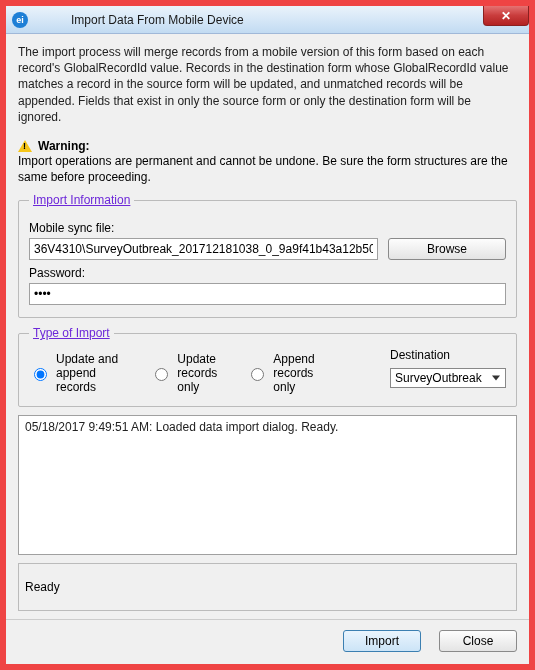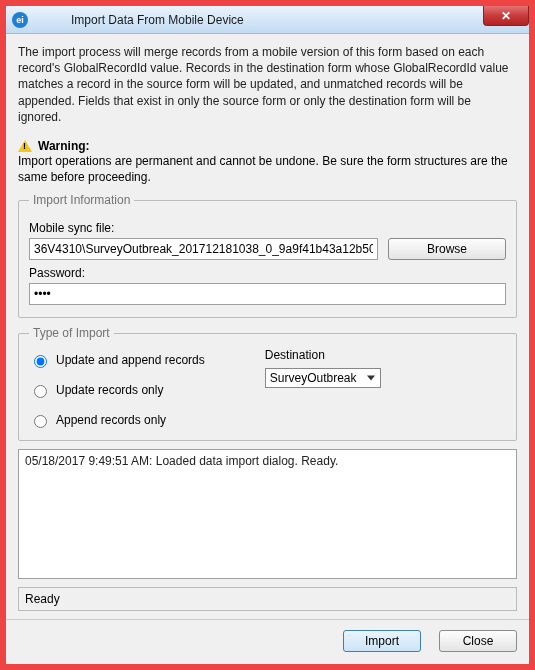--- a/index.html
+++ b/index.html
@@ -97,21 +97,22 @@
   .warn-label { font-weight: bold; }
   .warn-text { line-height: 1.35; }
   fieldset {
     border: 1px solid #bbb;
     border-radius: 2px;
     padding: 8px 10px 12px 10px;
     margin: 0;
   }
   legend {
     padding: 0 4px;
-    color: #737373;
+    color: #6d28d9;
+    text-decoration: underline;
   }
   .row-label { margin: 6px 0 3px 0; }
   .file-row {
     display: flex;
     gap: 10px;
   }
   input[type="text"], input[type="password"] {
     font-family: inherit;
     font-size: 12px;
     padding: 3px 4px;
@@ -130,21 +131,20 @@
     text-align: center;
   }
   .browse-btn { width: 118px; }
   .pwd-input { width: 100%; }
   .type-row {
     display: flex;
     gap: 40px;
   }
   .radio-col {
     display: flex;
-    flex-direction: column;
     gap: 14px;
     padding-top: 4px;
   }
   .radio-item {
     display: flex;
     align-items: center;
     gap: 6px;
   }
   .dest-col {
     flex: 1;
@@ -175,21 +175,21 @@
     border: 1px solid #a0a0a0;
     background: #fff;
     padding: 4px 6px;
     font-size: 12px;
     color: #222;
     overflow: auto;
     min-height: 80px;
   }
   .status-strip {
     border: 1px solid #bbb;
-    padding: 4px 6px;
+    padding: 16px 6px;
     background: #f0f0f0;
     font-size: 12px;
   }
   .footer {
     display: flex;
     justify-content: flex-end;
     gap: 10px;
     padding: 10px 12px 12px 12px;
     border-top: 1px solid #ccc;
   }

